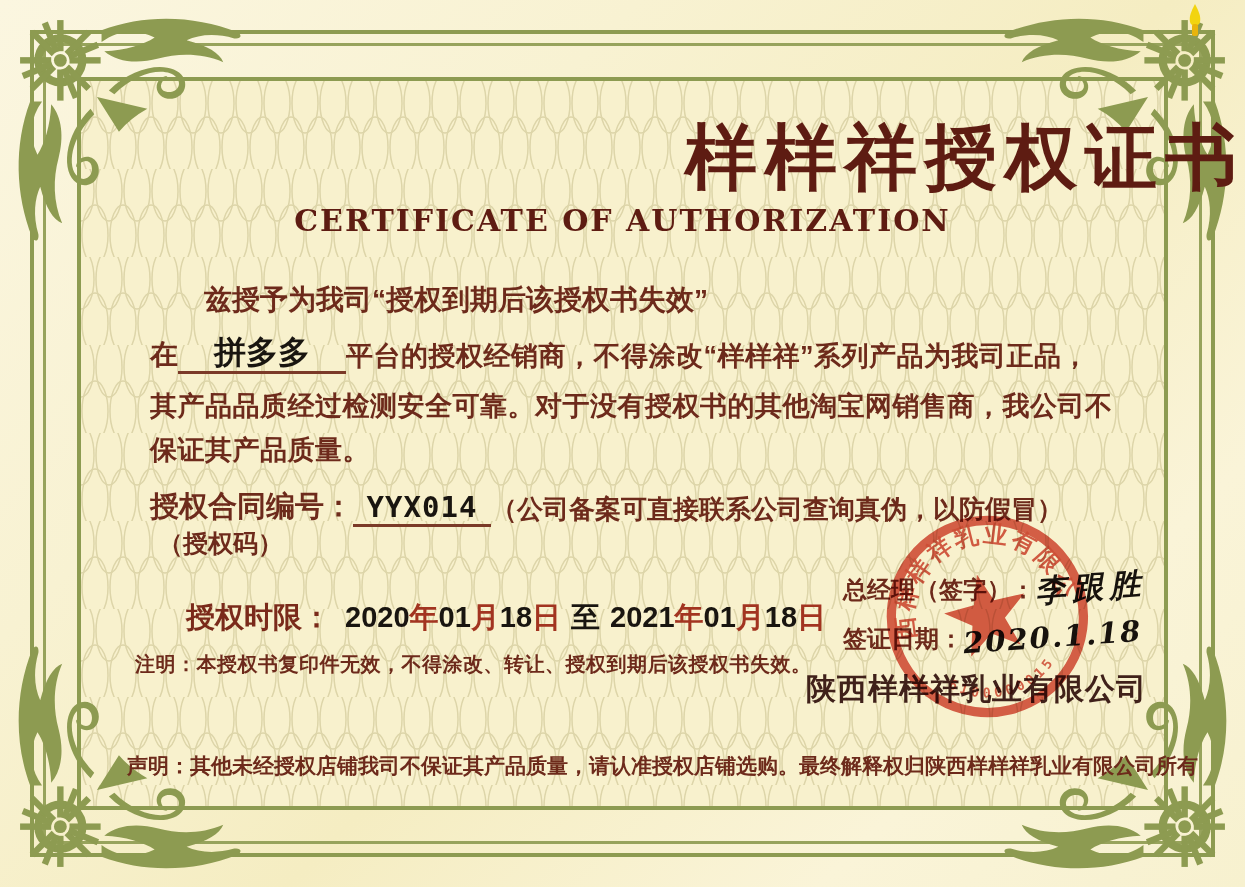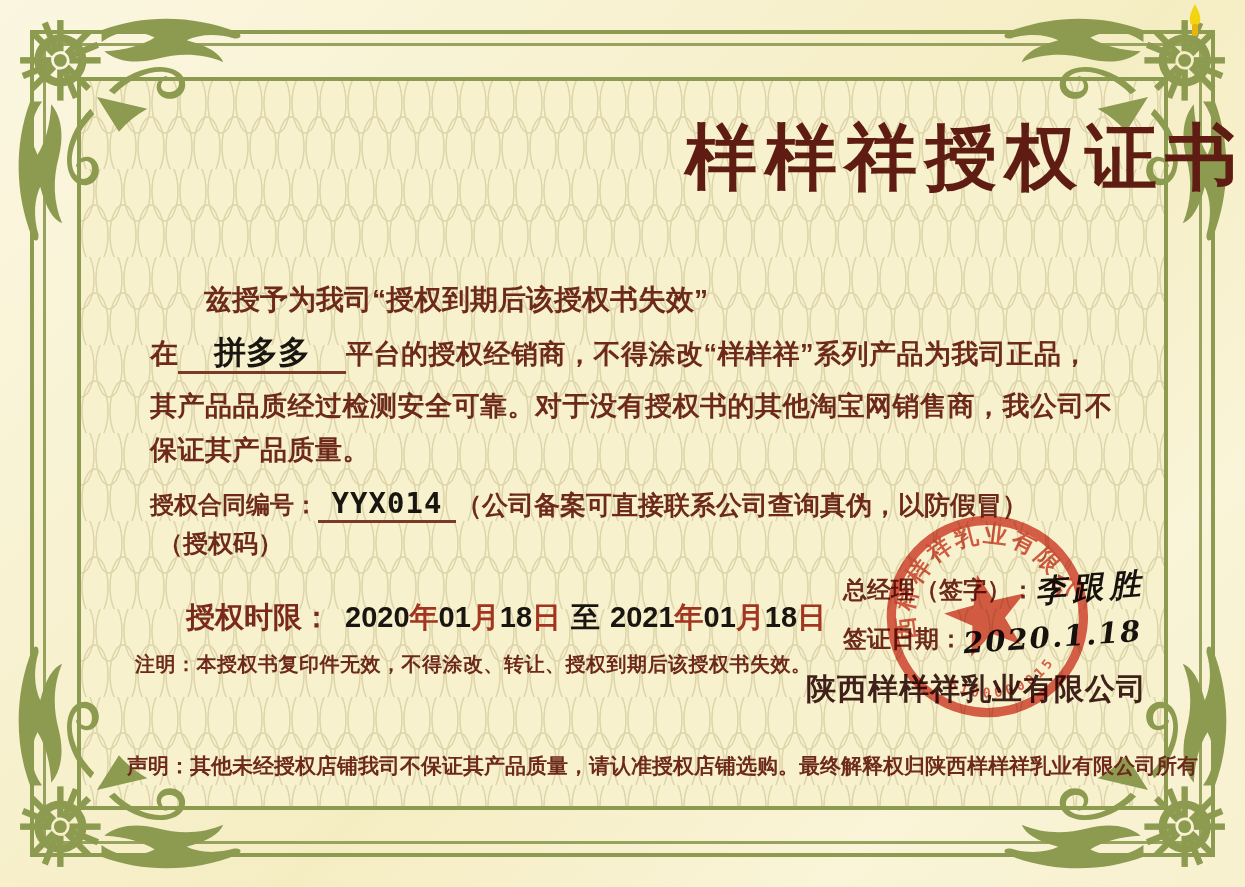--- a/index.html
+++ b/index.html
@@ -23,35 +23,35 @@
   .corner.br{bottom:10px;right:10px;transform:scale(-1,-1);}
   .flame{position:absolute;top:4px;left:1186px;width:18px;height:34px;z-index:4;}
   
   .layer{position:absolute;z-index:5;}
   .title{left:0;top:110px;width:100%;text-align:right;
     font-family:"DejaVu Serif","Liberation Serif",serif;font-weight:700;
     font-size:72px;letter-spacing:8px;color:#5e1c12;}
   .subtitle{left:0;top:203px;width:100%;text-align:center;
     font-family:"DejaVu Serif","Liberation Serif",serif;font-weight:700;
     font-size:30px;letter-spacing:2px;color:#5e1c12;}
-  .bodyline{display:flex;align-items:center;font-weight:700;color:#6d2a1b;white-space:nowrap;}
+  .bodyline{display:flex;align-items:flex-end;font-weight:700;color:#6d2a1b;white-space:nowrap;}
   .fz28{font-size:28px;}
   .fz27{font-size:27px;letter-spacing:0.5px;}
   .ins{color:#191510;font-weight:700;}
   .fill-line{display:inline-block;text-align:center;border-bottom:3px solid #7b3a28;line-height:1.15;}
   .line1{left:150px;top:281px;}
   .line1 .pad{display:inline-block;width:54px;}
   .line1 .fill-line{width:320px;font-size:33px;}
   .line2{left:150px;top:334px;}
   .line2 .fill-line{width:168px;font-size:32px;}
   .line3{left:150px;top:388px;}
   .line4{left:150px;top:432px;}
   .contract{left:150px;top:487px;}
   .contract .fill-line{width:138px;font-size:29px;font-family:"DejaVu Sans Mono",monospace;letter-spacing:1px;}
-  .contract .lbl{font-size:24px;}
+  .contract .lbl{font-size:29px;}
   .contract .note{font-size:26px;}
   .authcode{left:158px;top:527px;font-weight:700;color:#6d2a1b;font-size:25px;}
   .validity{left:150px;top:598px;font-weight:700;font-size:29px;white-space:nowrap;}
   .validity .lbl{color:#7a2a1a;margin-right:14px;margin-left:36px;}
   .validity .blk{color:#191510;}
   .validity .red{color:#a23420;}
   .validity .sep{color:#191510;margin:0 10px;}
   .remark{left:135px;top:651px;font-weight:700;font-size:20px;color:#6d2a1b;letter-spacing:0.5px;}
   .mgr{left:843px;top:567px;font-weight:700;font-size:24px;color:#6d2a1b;white-space:nowrap;}
   .hand{font-family:"DejaVu Serif","Liberation Serif",serif;font-style:italic;font-weight:700;
@@ -146,20 +146,21 @@
   <svg class="corner br">
       <use href="#cornerOrn"></use>
     </svg>
 
   <svg class="flame" viewBox="0 0 18 34">
     <path d="M9,0 C13,8 15,12 14,18 C13,23 5,23 4,18 C3,12 5,8 9,0 Z" fill="#f2d410"></path>
     <rect x="6" y="20" width="6" height="12" rx="2" fill="#e9b40c"></rect>
   </svg>
 
   <div class="layer title">样样祥授权证书</div>
+  <div class="layer subtitle">CERTIFICATE OF AUTHORIZATION</div>
 
   <div class="layer bodyline line1">
     <span class="pad"></span>
     <span class="fz28">兹授予</span>
     <span class="fz28">为我司“授权到期后该授权书失效”</span>
   </div>
 
   <div class="layer bodyline line2">
     <span class="fz28">在</span>
     <span class="fill-line ins">拼多多</span>

